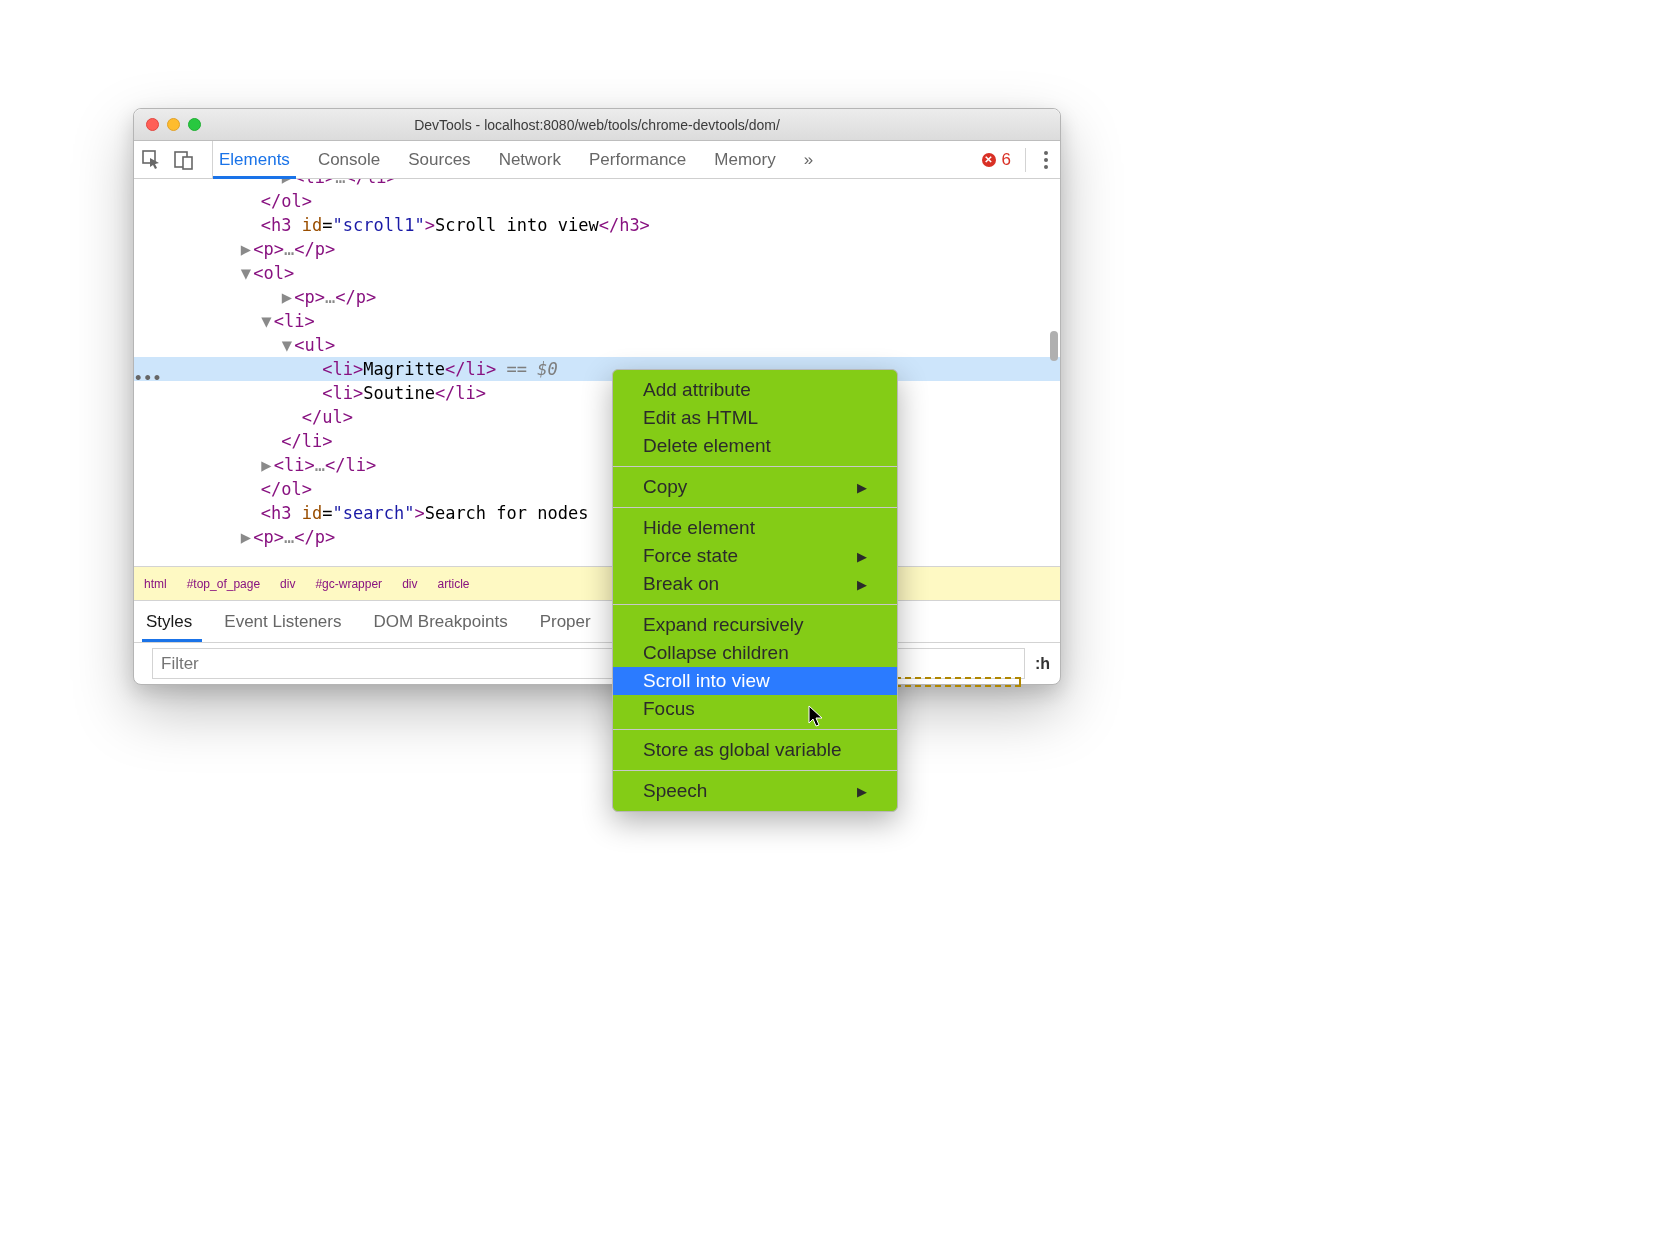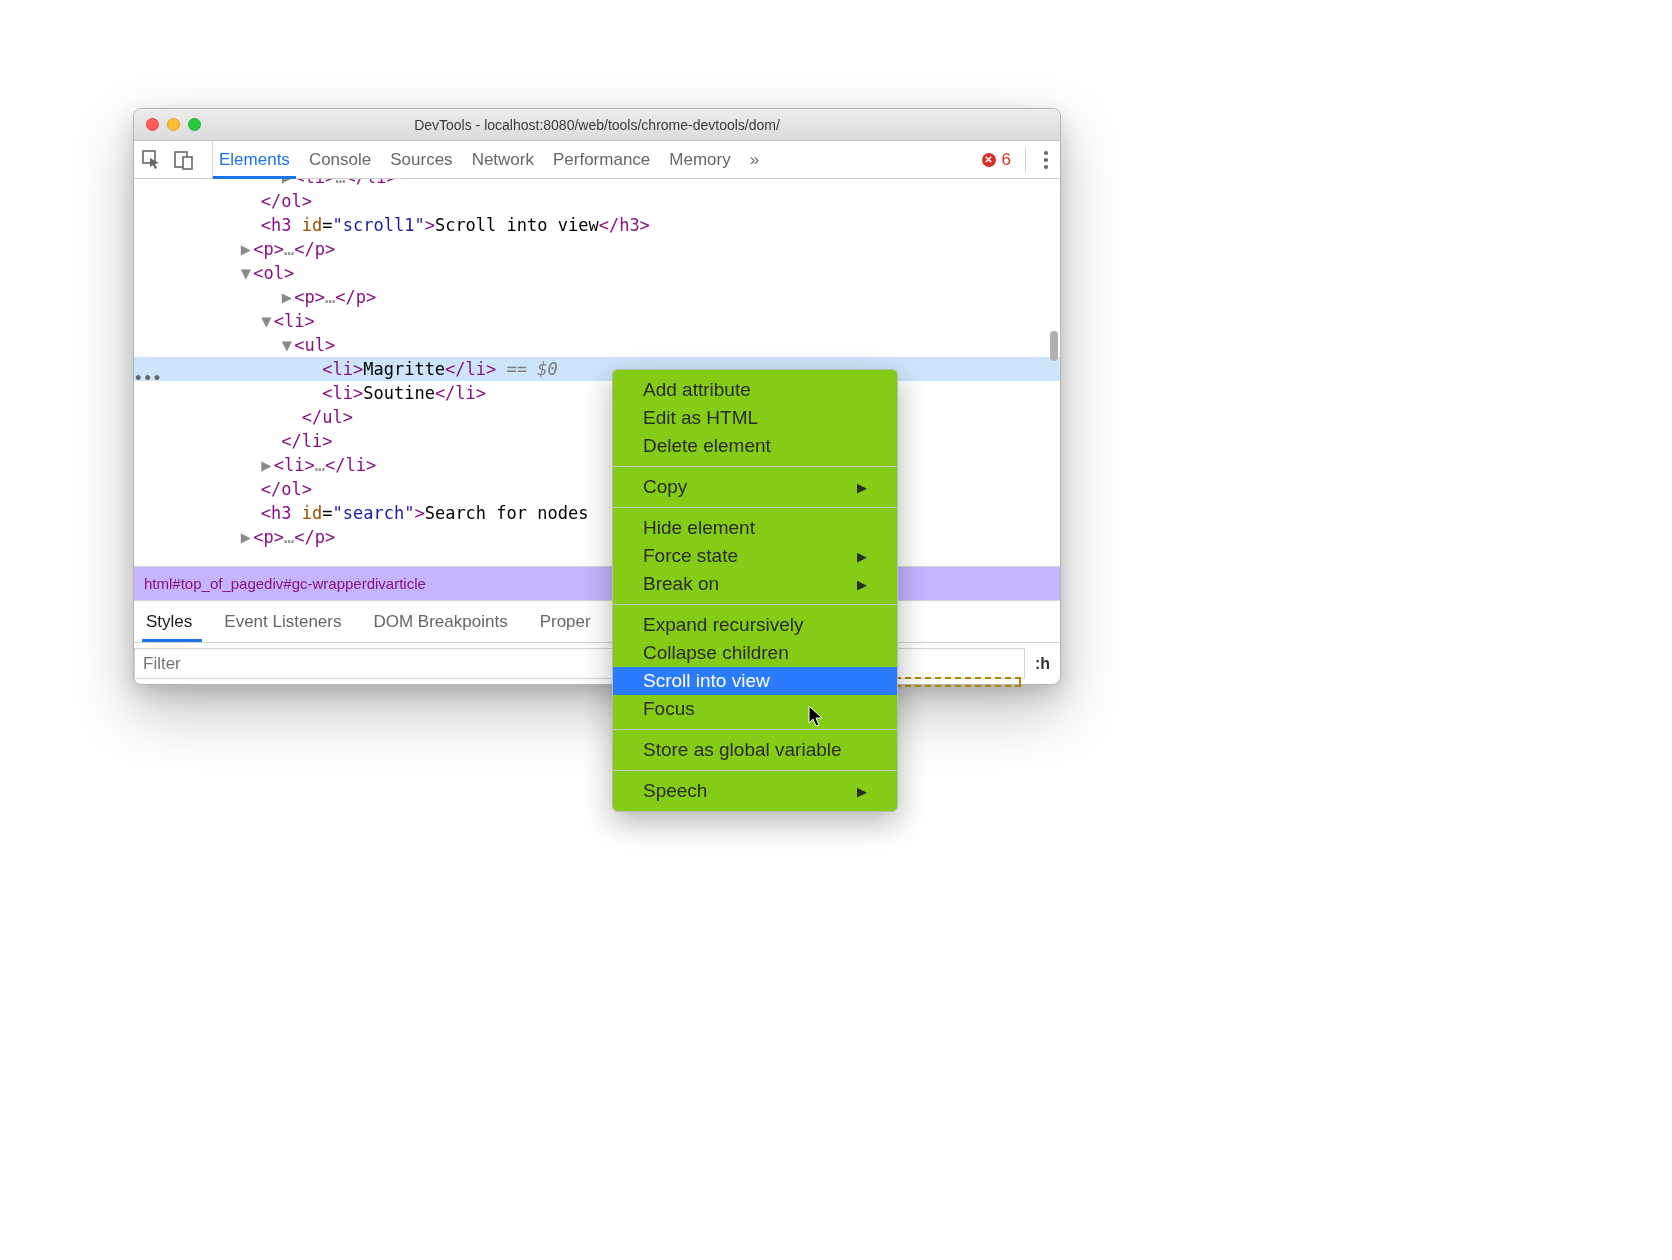--- a/index.html
+++ b/index.html
@@ -32,21 +32,21 @@
   .toolbar {
     height: 38px;
     border-bottom: 1px solid #cfcfcf;
     display: flex; align-items: center;
     padding: 0 8px;
     font-size: 17px;
     color:#666;
   }
   .tool-left { display:flex; align-items:center; gap:12px; padding-right:18px; margin-right:6px; border-right:1px solid #d3d3d3; height:100%; }
   .icon-box { width:20px; height:20px; display:inline-flex; align-items:center; justify-content:center; }
-  .tabs { display:flex; gap:19px; align-items:flex-end; height:100%; flex:0 0 auto; }
+  .tabs { display:flex; gap:28px; align-items:flex-end; height:100%; flex:0 0 auto; }
   .tab { color:#676767; height:100%; display:flex; align-items:center; position:relative; }
   .tab.active { color:#1a73e8; }
   .tab.active::after { content:""; position:absolute; bottom:-1px; left:-6px; right:-6px; height:3px; background:#1a73e8; }
   .toolbar-right { margin-left:auto; display:flex; align-items:center; gap:14px; }
   .error-badge { display:flex; align-items:center; gap:6px; color:#d93025;}
   .error-dot { width:14px; height:14px; border-radius:50%; background:#d93025; color:#fff; font-size:10px; display:flex; align-items:center; justify-content:center; font-weight:bold;}
   .kebab { display:flex; flex-direction:column; gap:3px; padding:4px;}
   .kebab span{width:4px;height:4px;background:#666;border-radius:50%;}
 
   .code-area {
@@ -65,34 +65,34 @@
   .t-attr { color:#9a4e00; }
   .t-val  { color:#1a1aa6; }
   .t-text { color:#000; }
   .t-faint{ color:#8a8a8a; }
   .tri { display:inline-block; width:11px; text-align:center; color:#8a8a8a; margin-right:2px; user-select:none;}
   .hl { background:#cde5fb; }
   .gutter-dots { position:absolute; left:0; width:18px; height:24px; top:calc(24px*8 - 5px); color:#666; text-align:center; font-weight:bold; letter-spacing:1px; font-size:14px;}
   .dollar { color:#7e7e7e; }
 
   .breadcrumb {
-    height:34px; border-top:1px solid #d3d3d3; display:flex; align-items:center; 
-    padding:0 10px; font-size:15px; color:#881280; background:#c4b5fd;
+    height:34px; border-top:1px solid #d3d3d3; display:flex; align-items:center; gap:20px;
+    padding:0 10px; font-size:12px; color:#881280; background:#fef9c3;
   }
   .bc-item { color:#881280;}
   .subtabs {
     height:42px; border-top:1px solid #d3d3d3; display:flex; align-items:center; gap:32px;
     padding:0 12px; font-size:17px; color:#666; position:relative;
   }
   .subtab.active{ color:#1a1a1a; }
   .subtab.active::after { content:""; position:absolute; bottom:0; left:8px; width:60px; height:3px; background:#1a73e8;}
   .filter-row {
     height:42px; border-top:1px solid #d3d3d3; display:flex; align-items:stretch;
   }
-  .filter-input { flex:1; border:1px solid #d3d3d3; margin:5px 0 5px 0; padding:2px 8px; font-size:17px; color:#333;}
+  .filter-input { flex:1; border:1px solid #d3d3d3; margin:5px 0 5px 18px; padding:2px 8px; font-size:17px; color:#333;}
   .filter-hov { display:flex; align-items:center; padding:0 10px; font-weight:bold; font-size:16px; color:#333;}
 
   .context-menu {
     position:absolute;
     left:612px; top:369px;
     width:286px;
     background:#84cc16;
     border:1px solid #b8b8b8;
     border-radius:6px;
     box-shadow: 0 10px 30px rgba(0,0,0,0.3);

